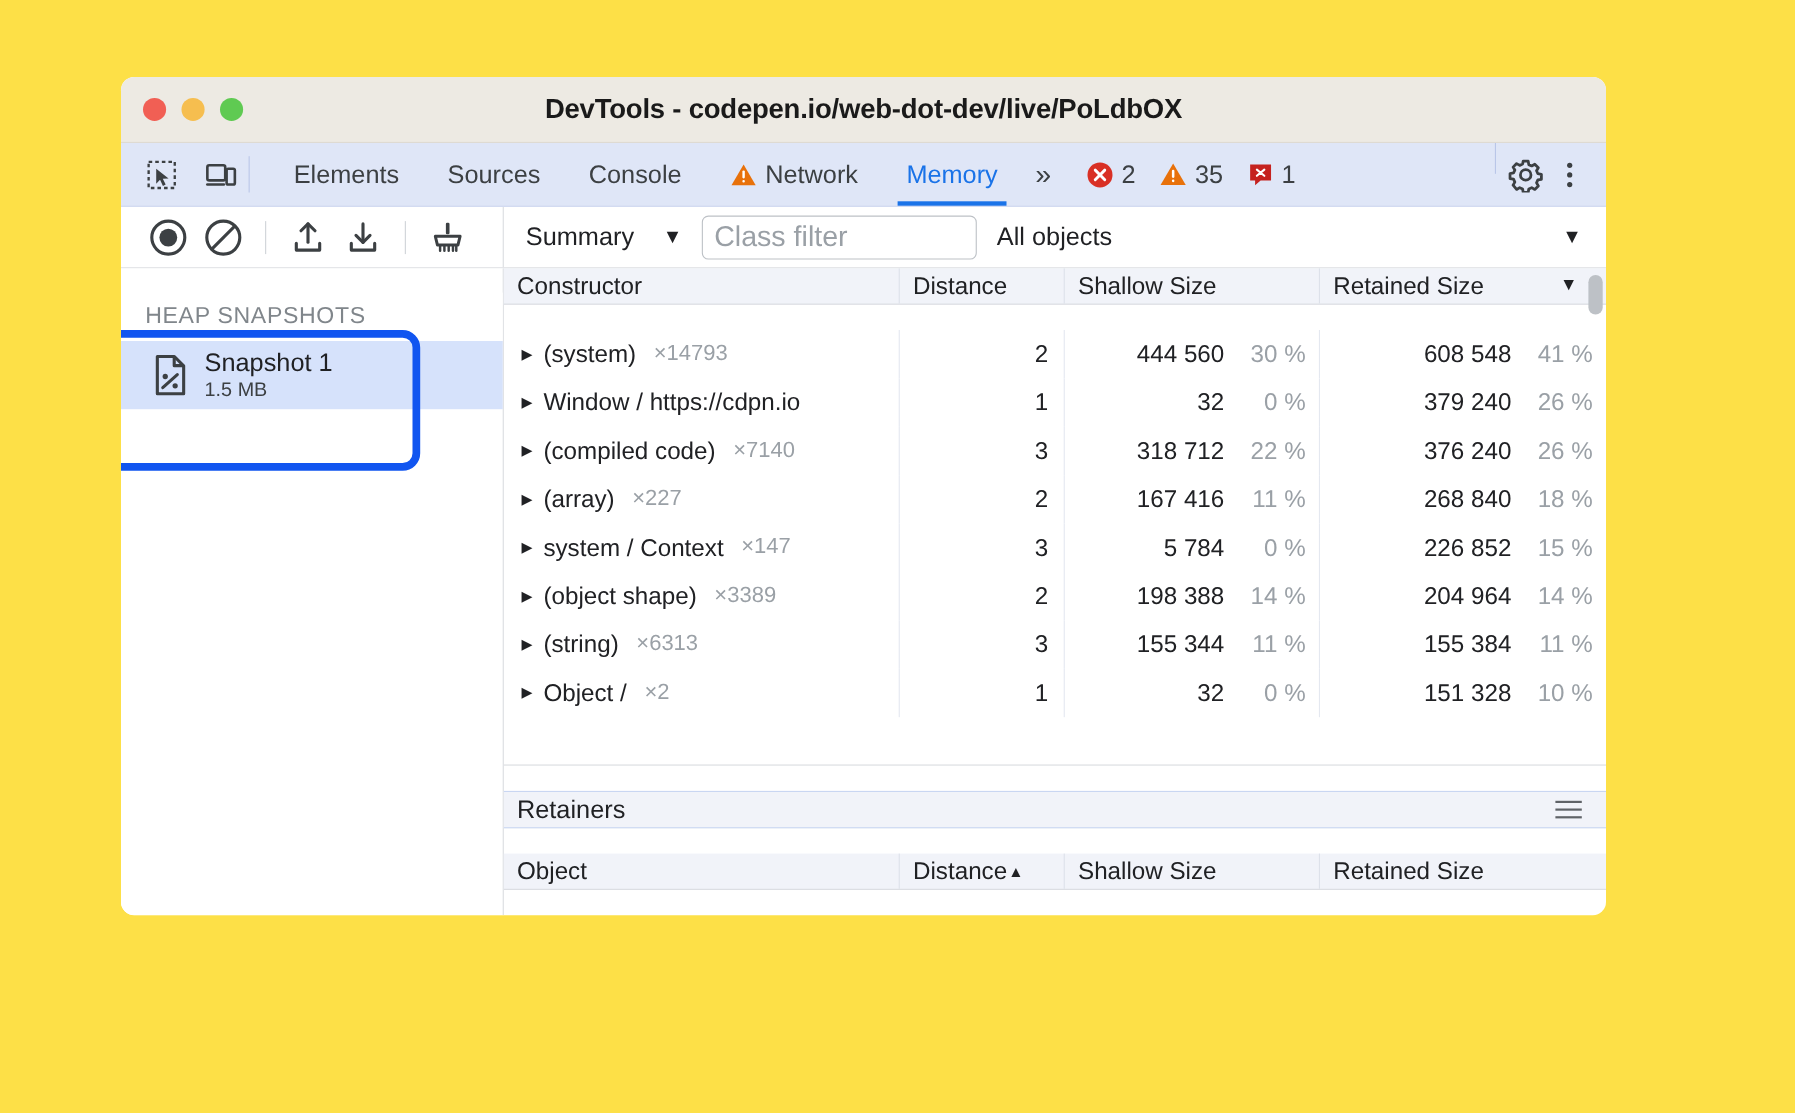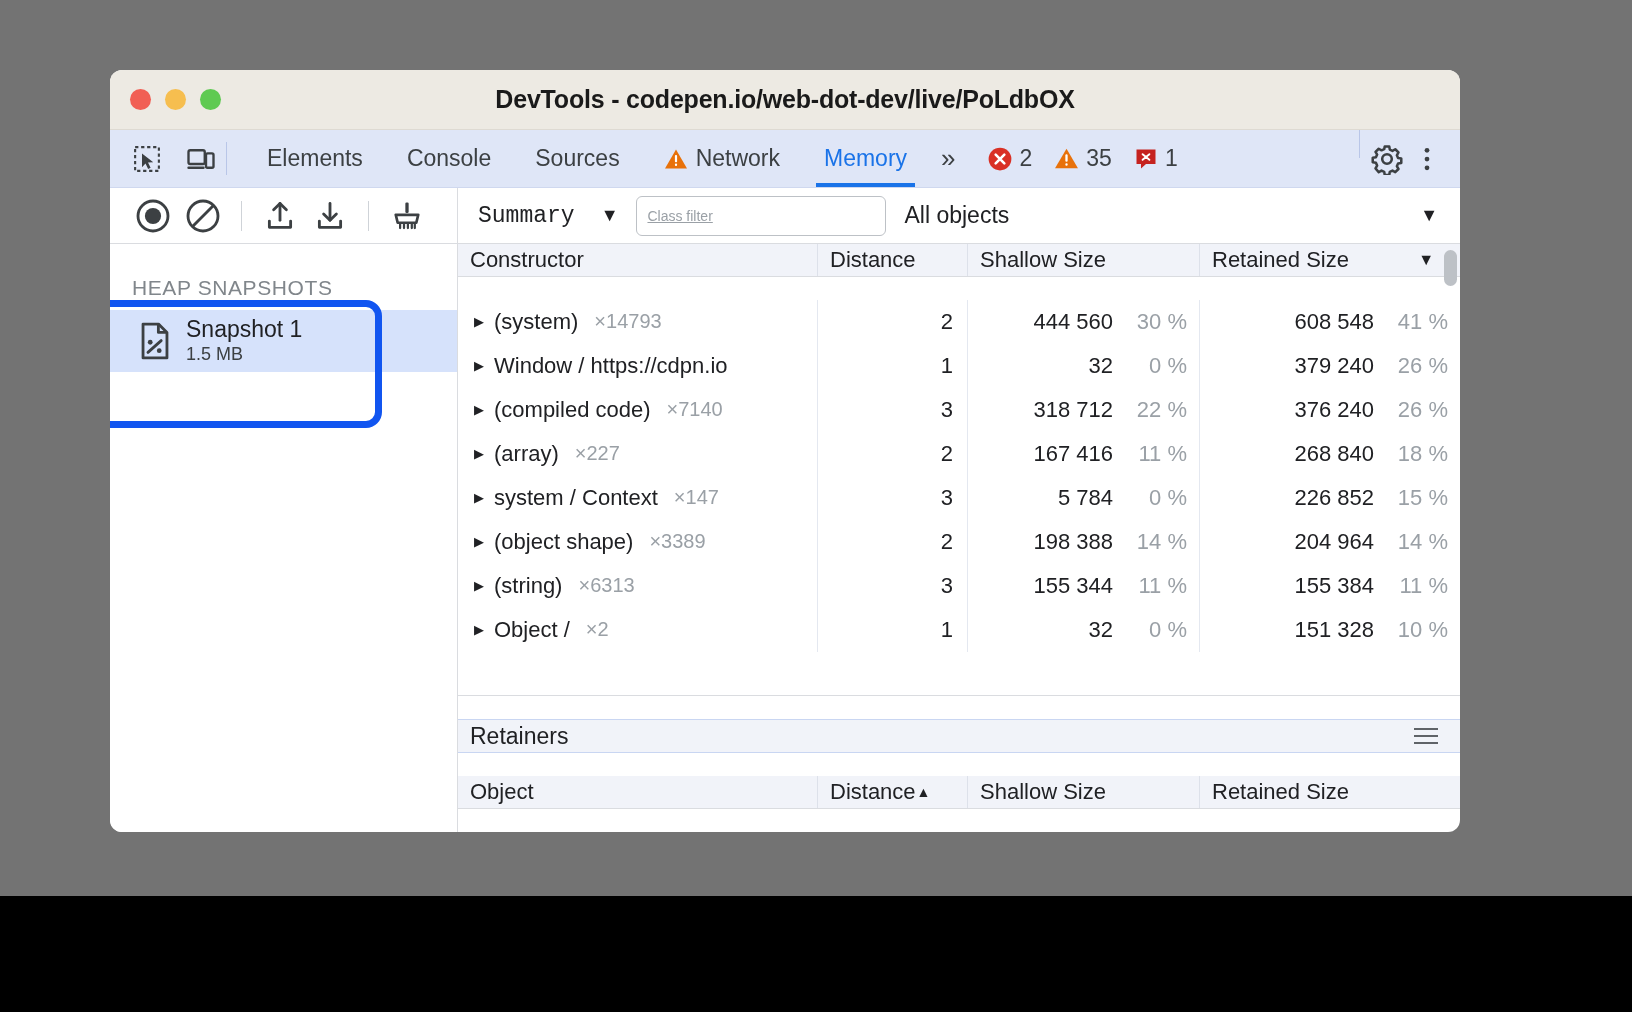--- a/index.html
+++ b/index.html
@@ -2,21 +2,21 @@
 <html><head>
 <meta charset="utf-8">
 <style>
   * { box-sizing: border-box; margin: 0; padding: 0; }
   html, body {
     width: 1632px; height: 1012px;
     background: #000;
     font-family: "Liberation Sans", sans-serif;
     overflow: hidden;
   }
-  #root { position: relative; width: 1632px; height: 896px; background:#737373; }
+  #root { position: relative; width: 1632px; height: 1012px; background:#fde047; }
 
   
   .window {
     position: absolute;
     left: 110px; top: 70px;
     width: 1350px; height: 762px;
     border-radius: 12px;
     background: #fff;
     overflow: hidden;
     box-shadow: 0 0 0 0 rgba(0,0,0,0);
@@ -81,26 +81,26 @@
     height: 56px; display: flex; align-items: stretch;
     border-bottom: 1px solid #dadce0; background: #fff;
   }
   .mt-left {
     width: 348px; display: flex; align-items: center; gap: 0px;
     border-right: 1px solid #dadce0; padding-left: 18px;
   }
   .mt-btn { width: 50px; height: 50px; display:flex; align-items:center; justify-content:center; }
   .mt-sep { width: 1px; height: 30px; background: #cfd3d8; margin: 0 13px; }
   .mt-right { flex: 1; display: flex; align-items: center; padding-left: 16px; gap: 0; position: relative; }
-  .sel-summary { font-size: 23px; color: #202124; padding-left: 4px; font-family: Liberation Mono, monospace; }
+  .sel-summary { font-size: 23px; color: #202124; padding-left: 4px; }
   .caret { font-size: 18px; color: #202124; margin: 0 18px 0 26px; }
   .classfilter {
     width: 250px; height: 40px; border: 1px solid #bdc1c6; border-radius: 6px;
-    font-size: 14px; color: #9aa0a6; padding: 16px 10px; outline: none;
-    font-family: "Liberation Sans", sans-serif; background:#fff;text-decoration:underline;
+    font-size: 26px; color: #9aa0a6; padding: 16px 10px; outline: none;
+    font-family: "Liberation Sans", sans-serif; background:#fff;
   }
   .classfilter::placeholder { color: #9aa0a6; }
   .allobjects { font-size: 23px; color: #202124; margin-left: 18px; }
   .caret-right { position: absolute; right: 22px; font-size: 18px; color: #202124; }
 
   
   .body-split { display: flex; height: calc(762px - 60px - 58px - 56px); }
 
   
   .sidebar {
@@ -231,24 +231,24 @@
           </svg>
         </div>
       </div>
       <div class="tb-sep"></div>
 
       <div class="tabs">
         <div class="tab">
           <span>Elements</span>
         </div>
         <div class="tab">
+          <span>Sources</span>
+        </div>
+        <div class="tab">
           <span>Console</span>
-        </div>
-        <div class="tab">
-          <span>Sources</span>
         </div>
         <div class="tab">
           <span class="tri-warn">
             <svg width="24" height="22" viewBox="0 0 24 22">
               <path d="M12 1.6 L23 20.4 L1 20.4 Z" fill="#e8710a"></path>
               <rect x="10.9" y="7" width="2.2" height="7.2" fill="#fff" rx="1"></rect>
               <rect x="10.9" y="15.6" width="2.2" height="2.3" fill="#fff" rx="1"></rect>
             </svg>
           </span>
           <span>Network</span>

